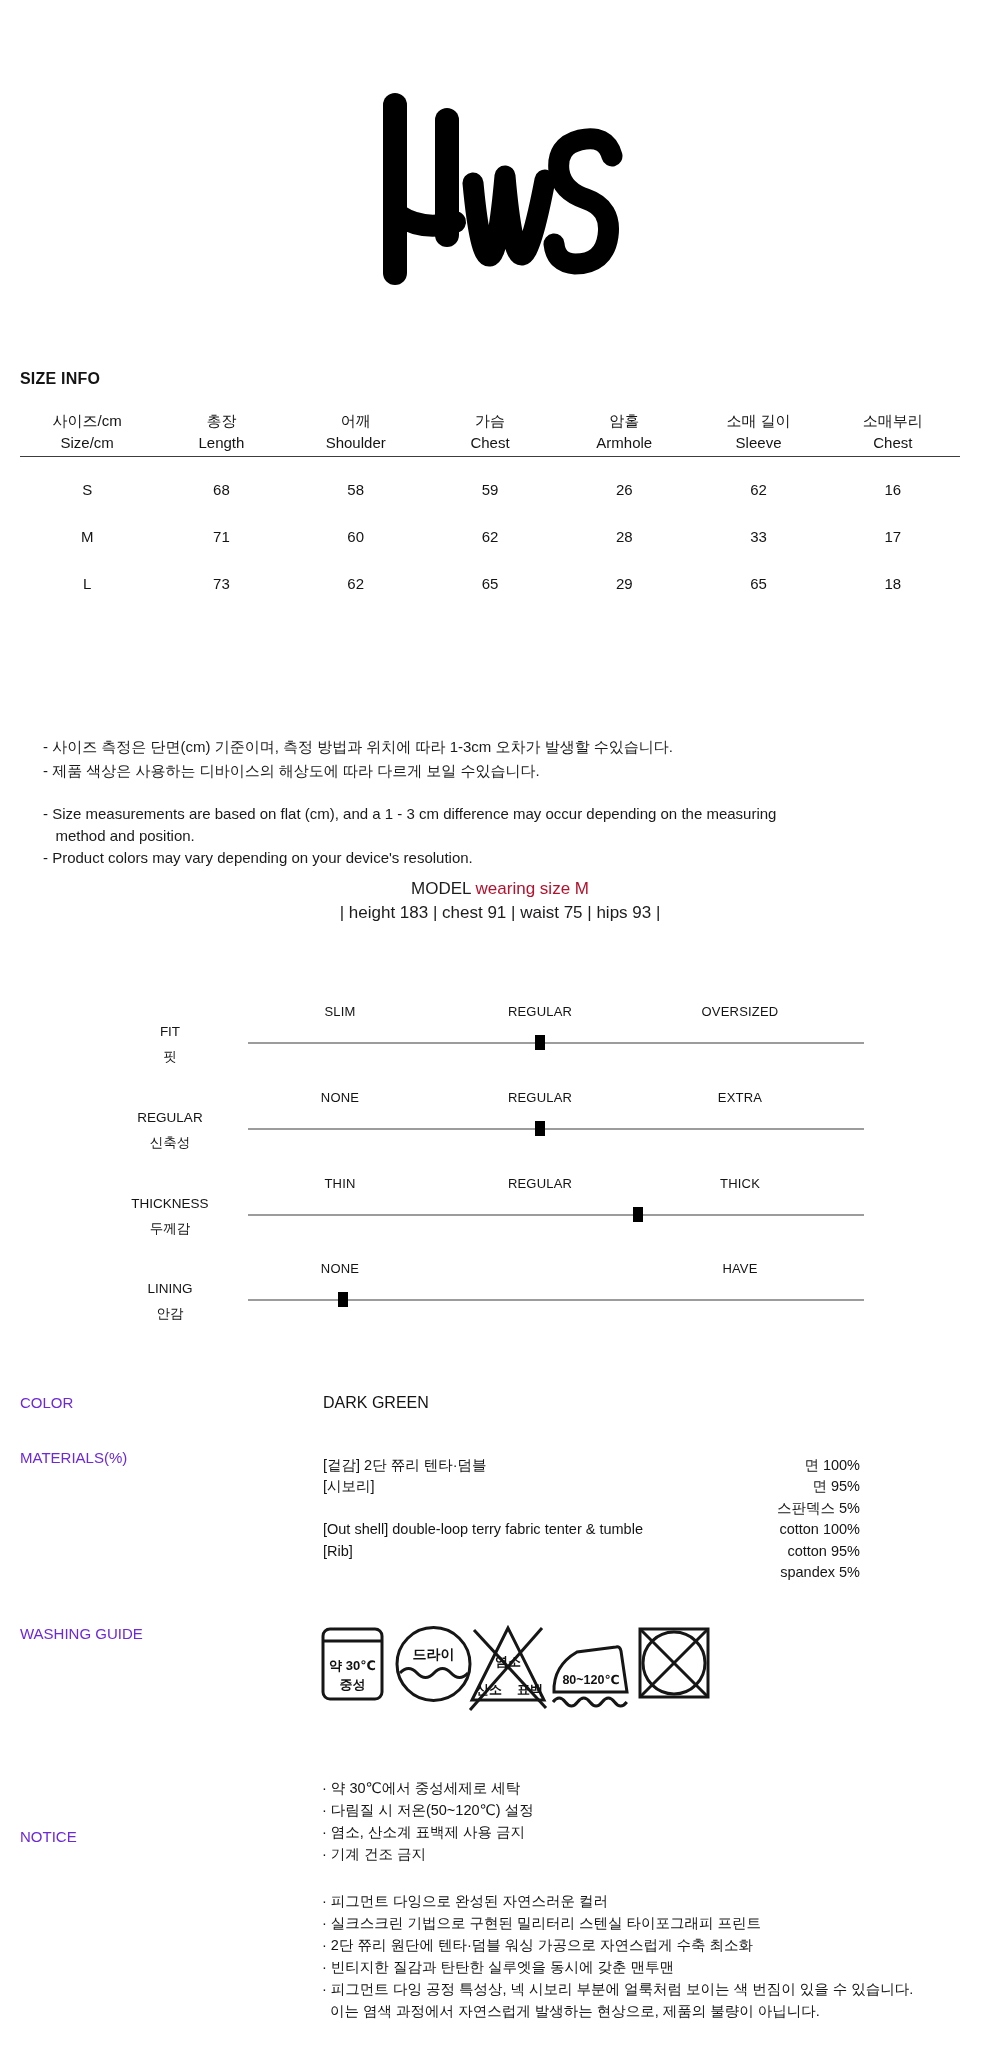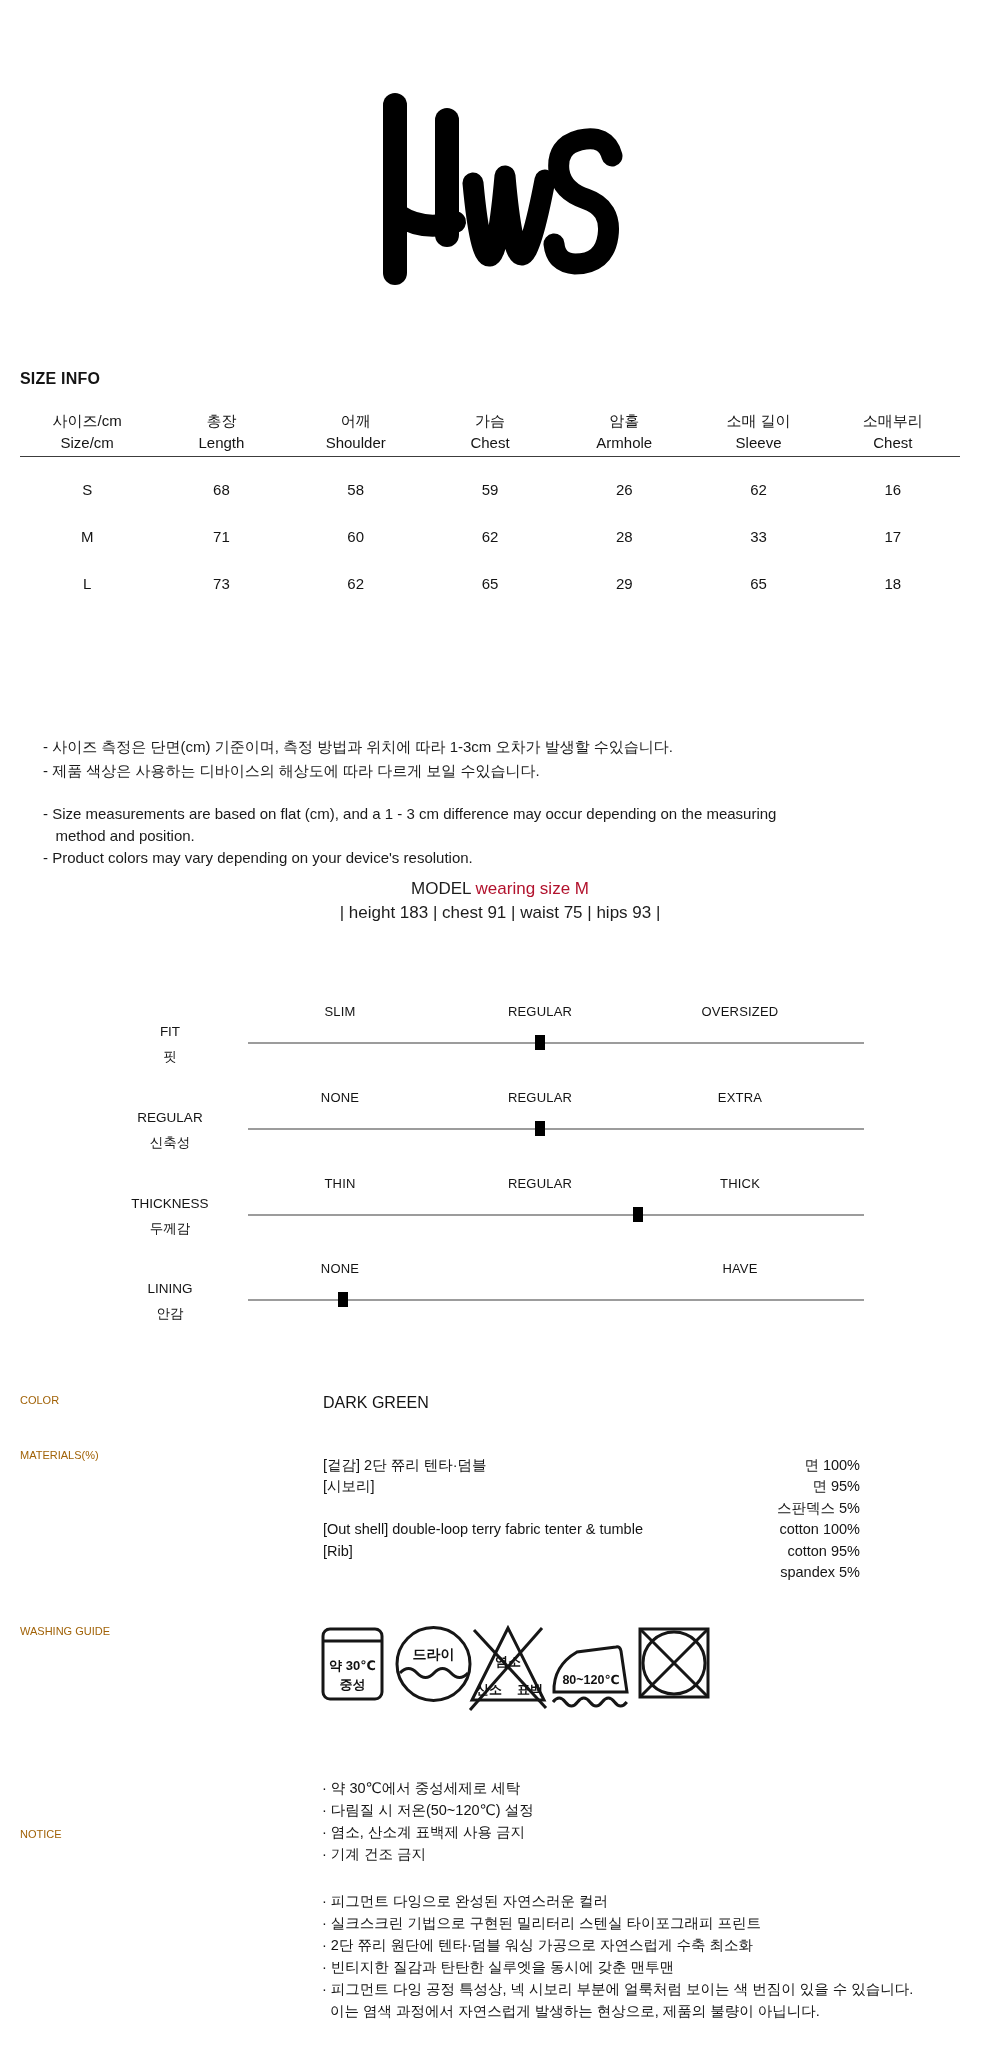--- a/index.html
+++ b/index.html
@@ -26,21 +26,21 @@
   #model{left:0;top:877px;width:1000px;text-align:center;font-size:17px;line-height:24px;color:#1c1c1c;}
   
   .srow{left:0;width:1000px;height:62px;}
   #row-fit{top:1004px;} #row-stretch{top:1090px;} #row-thickness{top:1176px;} #row-lining{top:1261px;}
   .s-label{position:absolute;left:110px;top:15px;width:120px;text-align:center;font-size:13.5px;line-height:25px;}
   .s-line{position:absolute;left:248px;top:38px;width:616px;height:2px;background:#9c9c9c;}
   .s-opt{position:absolute;top:0;width:160px;text-align:center;font-size:13px;letter-spacing:.2px;}
   .opt-l{left:260px;} .opt-m{left:460px;} .opt-r{left:660px;}
   .s-marker{position:absolute;top:31px;width:10px;height:15px;background:#000;transform:translateX(-50%);}
   
-  .sec-label{font-size:11px;color:#a16207;}
+  .sec-label{font-size:15px;color:#6d28d9;}
   #color-label{left:20px;top:1394px;}
   #color-value{left:323px;top:1394px;font-size:16px;}
   #materials-label{left:20px;top:1449px;}
   #materials-rows{left:323px;top:1455px;width:537px;font-size:14.5px;}
   .mat-row{display:flex;justify-content:space-between;line-height:21.4px;min-height:21.4px;gap:44px;}
   #washing-label{left:20px;top:1625px;}
   #washing-icons{left:320px;top:1624px;width:390px;height:88px;}
   #washing-bullets{left:322px;top:1711px;font-size:14.5px;line-height:22px;white-space:pre-wrap;}
   #notice-label{left:20px;top:1828px;}
   #notice-bullets{left:322px;top:1824px;width:648px;font-size:14.5px;}

